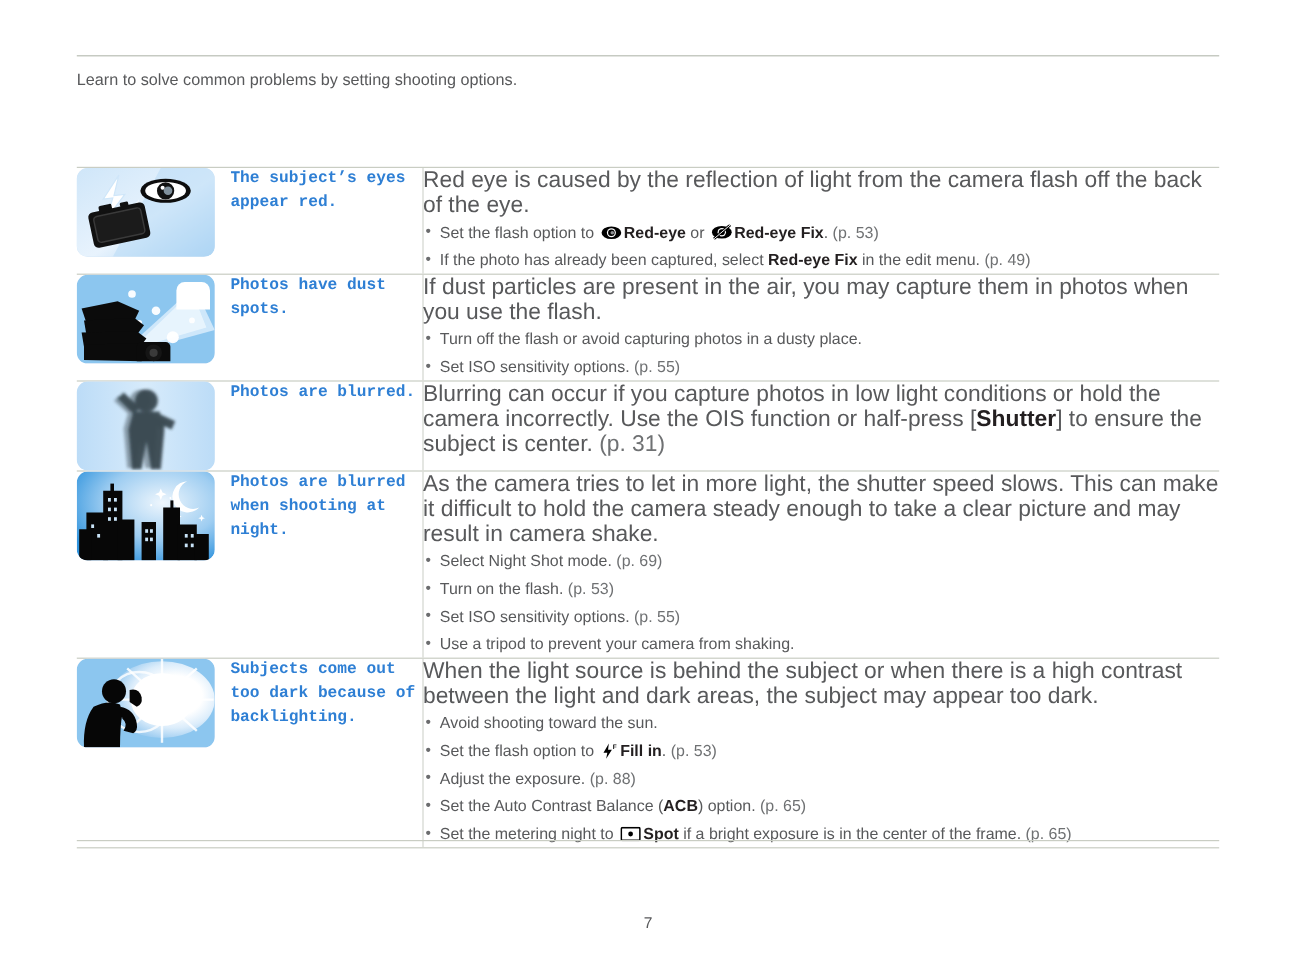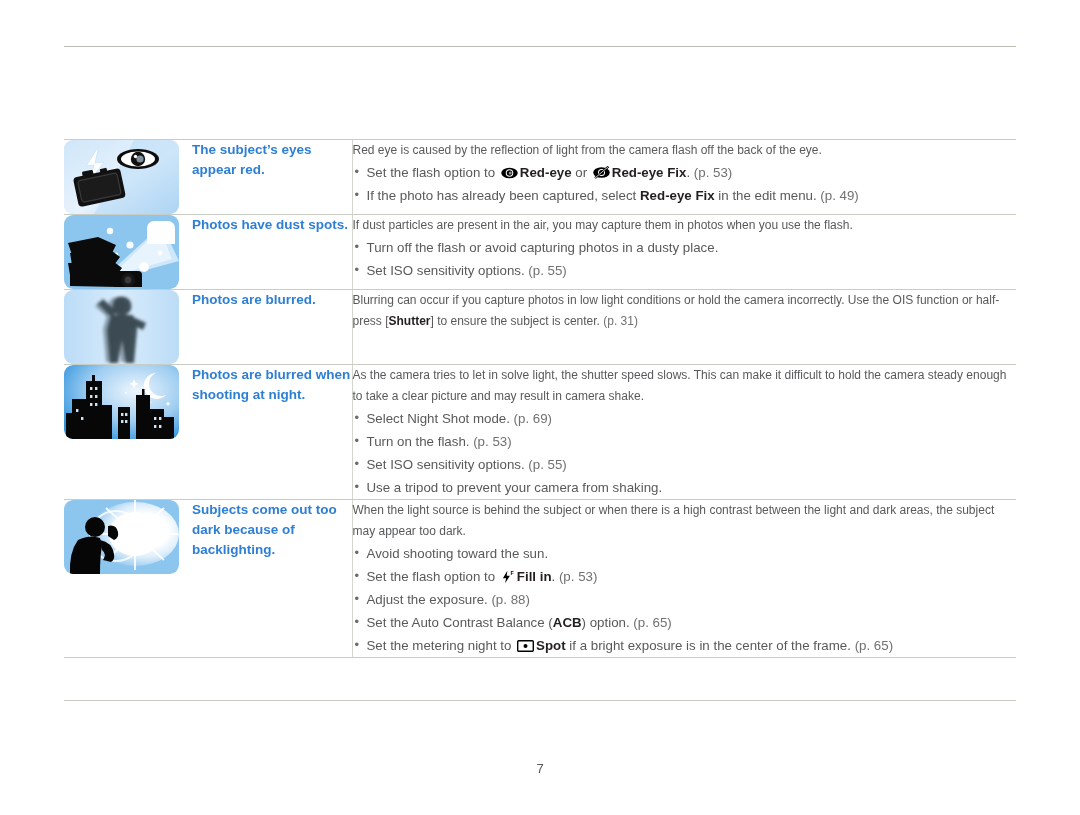--- a/index.html
+++ b/index.html
@@ -30,23 +30,23 @@
   .row-sep { height:1px; background:#c9cdc3; }
 
   .cell-img { width:128px; padding:10px 0 10px 4px; }
   .cell-sym {
     width:160px; padding:14px 14px 10px 6px;
     border-right:1px solid #d3d6cf;
   }
   .cell-txt { padding:14px 2px 10px 10px; }
 
   .sym {
-    color:#2e7fd4; font-size:13.5px; font-weight:bold; line-height:20px;
-  }
-  .para { font-size:12px; line-height:21px; color:#58595b; }
+    color:#2e7fd4; font-size:13.5px; font-weight:bold; line-height:20px;font-family:Liberation Mono, monospace;
+  }
+  .para { font-size:19px; line-height:21px; color:#58595b; }
   ul.bullets { list-style:none; margin:0; padding:0; }
   ul.bullets li {
     font-size:13.3px; line-height:23px; color:#58595b;
     padding-left:14px; position:relative;
   }
   ul.bullets li::before {
     content:"•"; position:absolute; left:2px; top:-1px;
     color:#6b6c6e; font-size:13px;
   }
   b.bold { color:#231f20; font-weight:bold; }
@@ -82,20 +82,21 @@
     text-align:center; font-size:13px; color:#58595b;
   }
 </style>
 </head>
 <body>
 
 <div class="page">
 
   <div class="title-block">
     <div class="title-rule"></div>
+    <div class="subtitle">Learn to solve common problems by setting shooting options.</div>
   </div>
 
   <table class="tbl">
     <tbody id="tbody">
         <tr>
           <td colspan="3">
             <div class="row-sep"></div>
           </td>
         </tr>
         <tr>
@@ -301,21 +302,21 @@
       <rect x="90" y="60" width="2.4" height="3"></rect>
                   <rect x="95" y="60" width="2.4" height="3"></rect>
     </g>
   </svg>
   </div>
           </td>
           <td class="cell-sym">
             <div class="sym">Photos are blurred when shooting at night.</div>
           </td>
           <td class="cell-txt">
-            <div class="para">As the camera tries to let in solve light, the shutter speed slows. This can make it difficult to hold the camera steady enough to take a clear picture and may result in camera shake.</div>
+            <div class="para">As the camera tries to let in more light, the shutter speed slows. This can make it difficult to hold the camera steady enough to take a clear picture and may result in camera shake.</div>
             <ul class="bullets">
               <li><span>Select Night Shot mode. </span><span class="ref">(p. 69)</span></li>
               <li><span>Turn on the flash. </span><span class="ref">(p. 53)</span></li>
               <li><span>Set ISO sensitivity options. </span><span class="ref">(p. 55)</span></li>
               <li><span>Use a tripod to prevent your camera from shaking.</span></li>
             </ul>
           </td>
         </tr>
         <tr>
           <td colspan="3">

